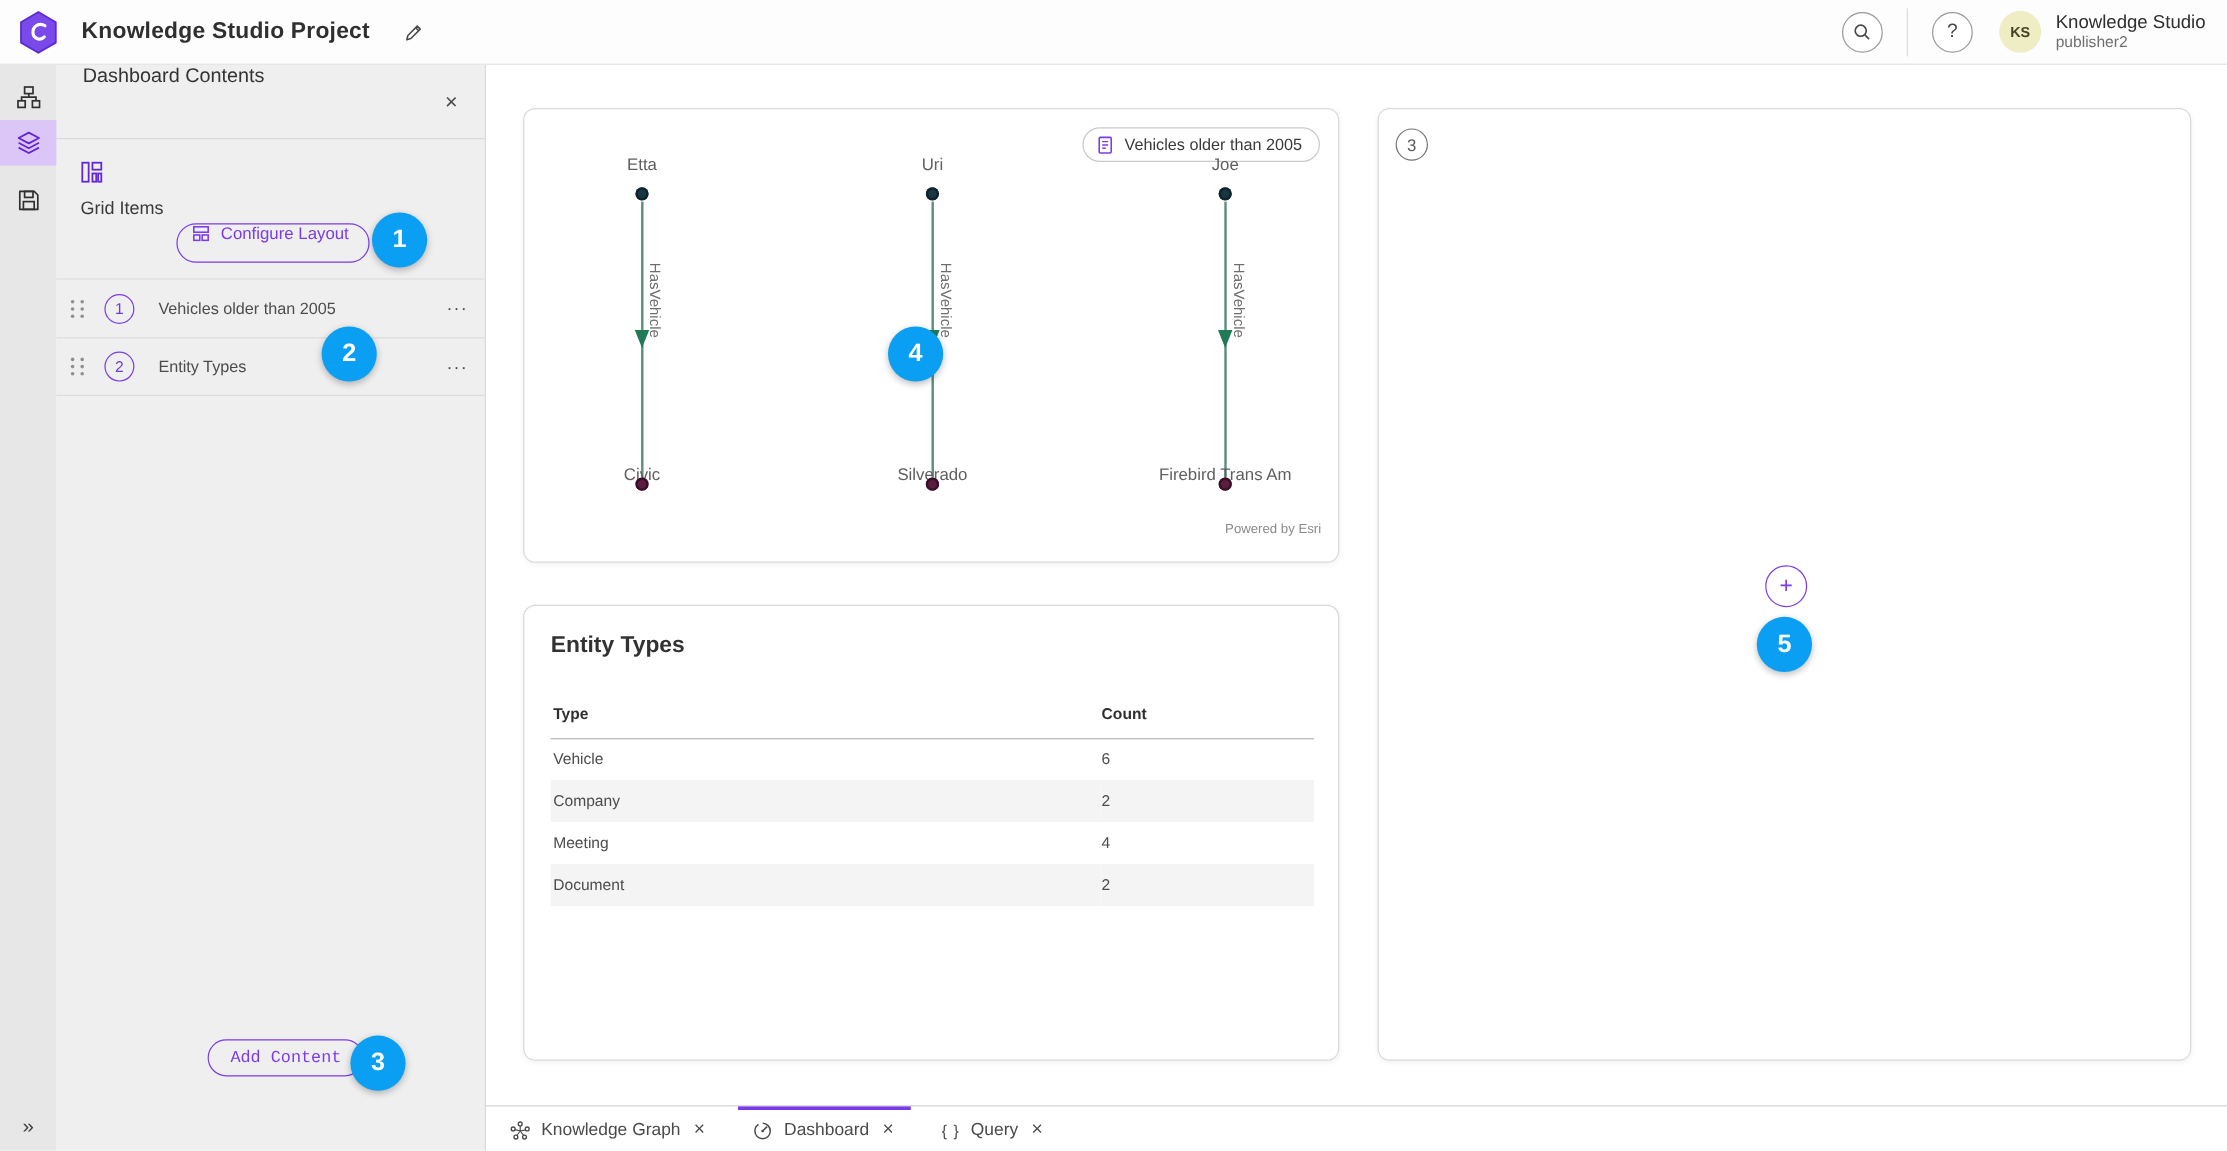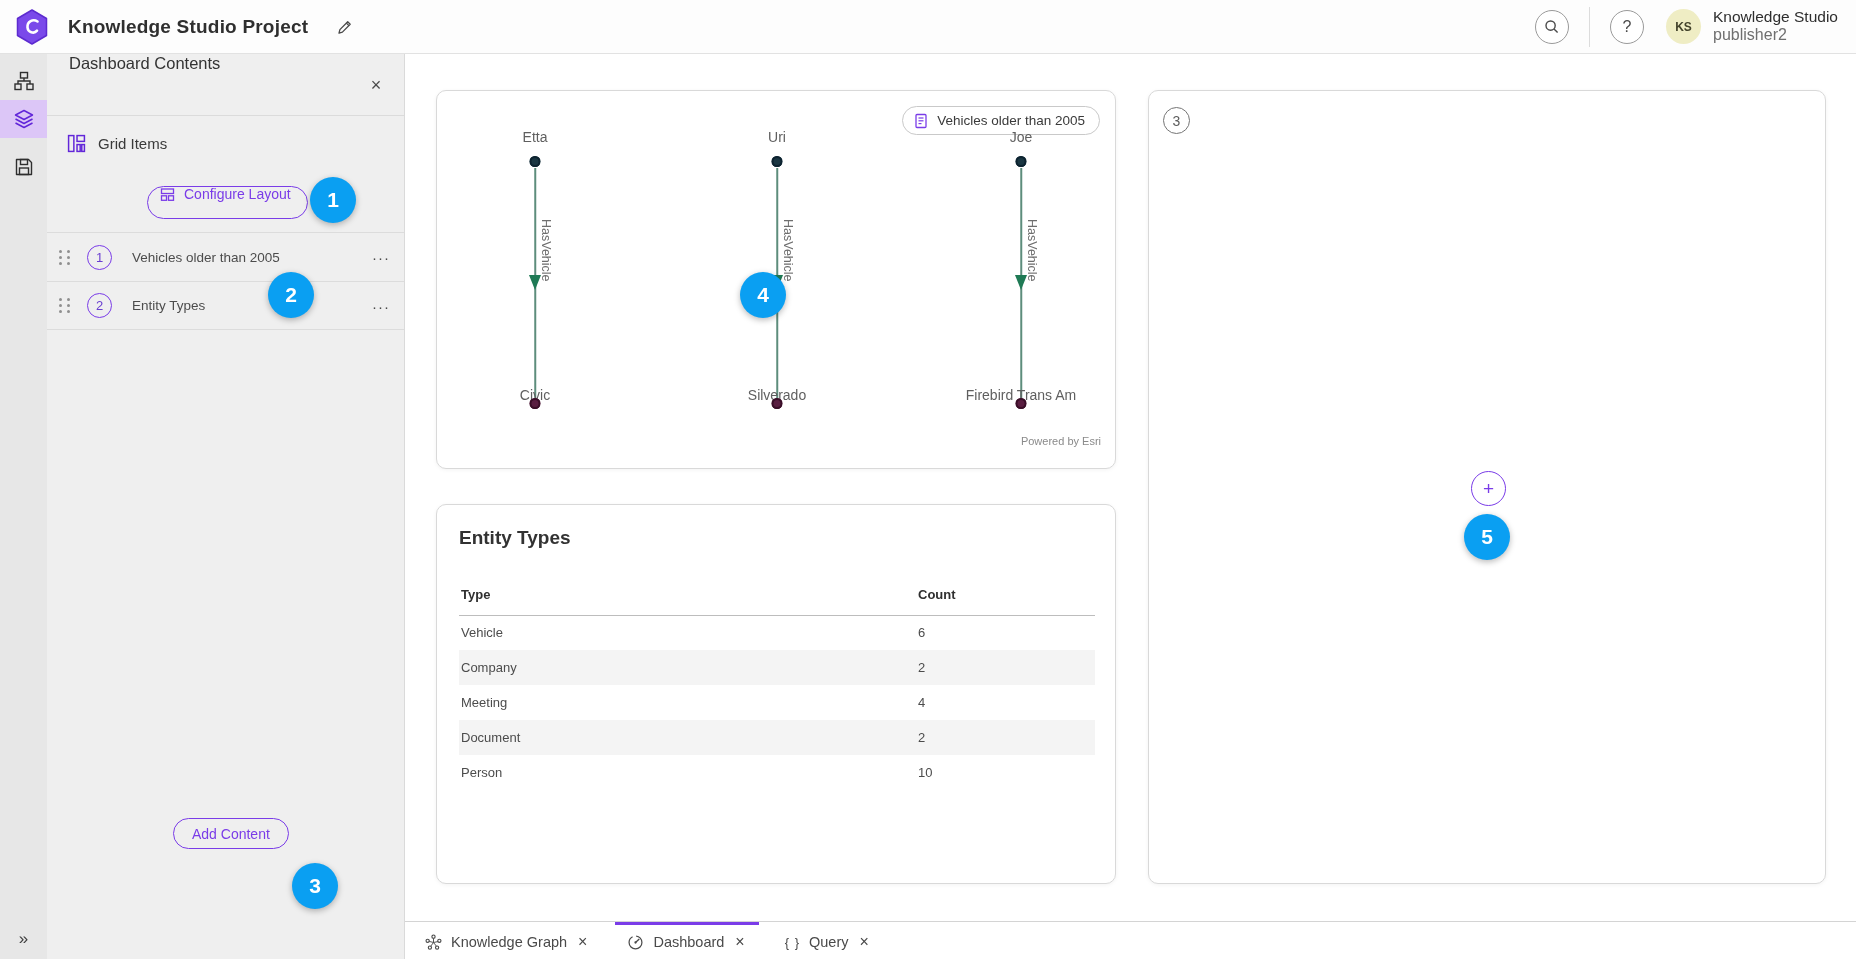--- a/index.html
+++ b/index.html
@@ -17,57 +17,57 @@
   .circle-btn { width:34px; height:34px; border-radius:50%; border:1px solid #9a9a9a; background:#fff;
                 display:flex; align-items:center; justify-content:center; cursor:pointer; color:#4a4a4a; }
   .search-btn { margin-right:20px; }
   .topbar-divider { width:1px; height:40px; background:#dcdcdc; margin-right:20px; }
   .help-btn { font-size:16px; color:#4a4a4a; margin-right:22px; }
   .avatar { width:35px; height:35px; border-radius:50%; background:var(--avatar-bg,#efedc4);
             display:flex; align-items:center; justify-content:center; font-size:12px; font-weight:bold;
             color:#44442c; margin-right:12px; cursor:pointer; }
   .user-block { margin-right:18px; line-height:1.15; }
   .user-name { font-size:15.5px; color:#2e2e2e; }
-  .user-role { font-size:16px; color:#6f6f6f; }
+  .user-role { font-size:13px; color:#6f6f6f; }
 
   
   .rail { position:absolute; left:0; top:54px; width:47px; height:905px; background:#e7e7e7; z-index:15; }
   .rail-btn { position:absolute; left:0; width:47px; height:38px; border:none; background:transparent;
               display:flex; align-items:center; justify-content:center; cursor:pointer; }
   .rail-btn.selected { background:var(--accent-light,#dcc6f7); }
   .rail-collapse { position:absolute; bottom:10px; left:0; width:47px; text-align:center; font-size:17px;
                    color:#3f3f3f; background:transparent; border:none; cursor:pointer; }
 
   
   .panel { position:absolute; left:47px; top:54px; width:358px; height:905px; background:#efefef;
            border-right:1px solid #dadada; z-index:10; }
   .panel-header { position:relative; height:62px; border-bottom:1px solid #dbdbdb; display:flex; align-items:flex-start; }
   .panel-title { margin-left:22px; font-size:16.5px; color:#333; }
   .panel-close { position:absolute; right:14px; top:17px; width:28px; height:28px; border:none; background:transparent;
                  font-size:18px; color:#4a4a4a; cursor:pointer; }
-  .section-row { display:flex; align-items:center; gap:12px; padding:18px 0 0 20px; }
+  .section-row { display:flex; align-items:flex-start; gap:12px; padding:18px 0 0 20px;flex-direction:column; }
   .section-title { font-size:15px; color:#3a3a3a; }
   .configure-btn { position:absolute; left:100px; top:132px; height:33px; padding:0 16px 16px 12px; border-radius:17px;
                    border:1px solid var(--accent,#7a3ce8); background:transparent; color:var(--accent,#7a3ce8);
                    font-size:14px; display:flex; align-items:flex-end; gap:9px; cursor:pointer;
                    font-family:"Liberation Sans",sans-serif; }
   .grid-rows { position:absolute; left:0; top:178px; width:100%; }
   .grid-row { position:relative; height:49px; border-top:1px solid #dcdcdc; display:flex; align-items:center; cursor:pointer; }
   .grid-row:last-child { border-bottom:1px solid #dcdcdc; }
   .drag-handle { margin-left:10px; width:16px; display:grid; grid-template-columns:repeat(2,4px); gap:3px 4px;
                  justify-content:center; cursor:grab; }
   .drag-handle i { width:3px; height:3px; border-radius:50%; background:#8f8f8f; }
   .num-circle { margin-left:14px; width:25px; height:25px; border-radius:50%; border:1.5px solid var(--accent,#7a3ce8);
                 color:#6a3fd0; font-size:13px; display:flex; align-items:center; justify-content:center; flex:0 0 auto; }
   .row-label { margin-left:20px; font-size:13.5px; color:#4c4c4c; }
   .row-menu { position:absolute; right:14px; top:50%; transform:translateY(-50%); border:none; background:transparent;
               font-size:15px; letter-spacing:1px; color:#4a4a4a; cursor:pointer; }
-  .add-content-btn { position:absolute; left:126px; top:764px; height:31px; padding:0 18px; border-radius:16px;
+  .add-content-btn { position:absolute; left:126px; top:812px; height:31px; padding:0 18px; border-radius:16px;
                      border:1px solid var(--accent,#7a3ce8); background:transparent; color:var(--accent,#7a3ce8);
-                     font-size:14px; cursor:pointer; font-family:Liberation Sans, sans-serif; }
+                     font-size:14px; cursor:pointer; font-family:Liberation Mono, monospace; }
 
   
   .card { position:absolute; background:#fff; border:1px solid #d9d9d9; border-radius:10px;
           box-shadow:0 1px 4px rgba(0,0,0,.05); }
   .graph-card { left:436px; top:90px; width:680px; height:379px; }
   .entity-card { left:436px; top:504px; width:680px; height:380px; }
   .empty-card { left:1148px; top:90px; width:678px; height:794px; }
 
   
   .chip { position:absolute; top:15px; right:15px; height:29px; border:1px solid #c9c9c9; border-radius:15px;
@@ -340,24 +340,20 @@
           <td>2</td>
         </tr>
         <tr>
           <td>Meeting</td>
           <td>4</td>
         </tr>
         <tr class="stripe">
           <td>Document</td>
           <td>2</td>
         </tr>
-        <tr>
-          <td>Person</td>
-          <td>10</td>
-        </tr>
       </tbody>
     </table>
   </section>
 
   <section class="card empty-card">
     <span class="empty-num">
       <span>3</span>
     </span>
     <button class="plus-btn">
       <span>+</span>

